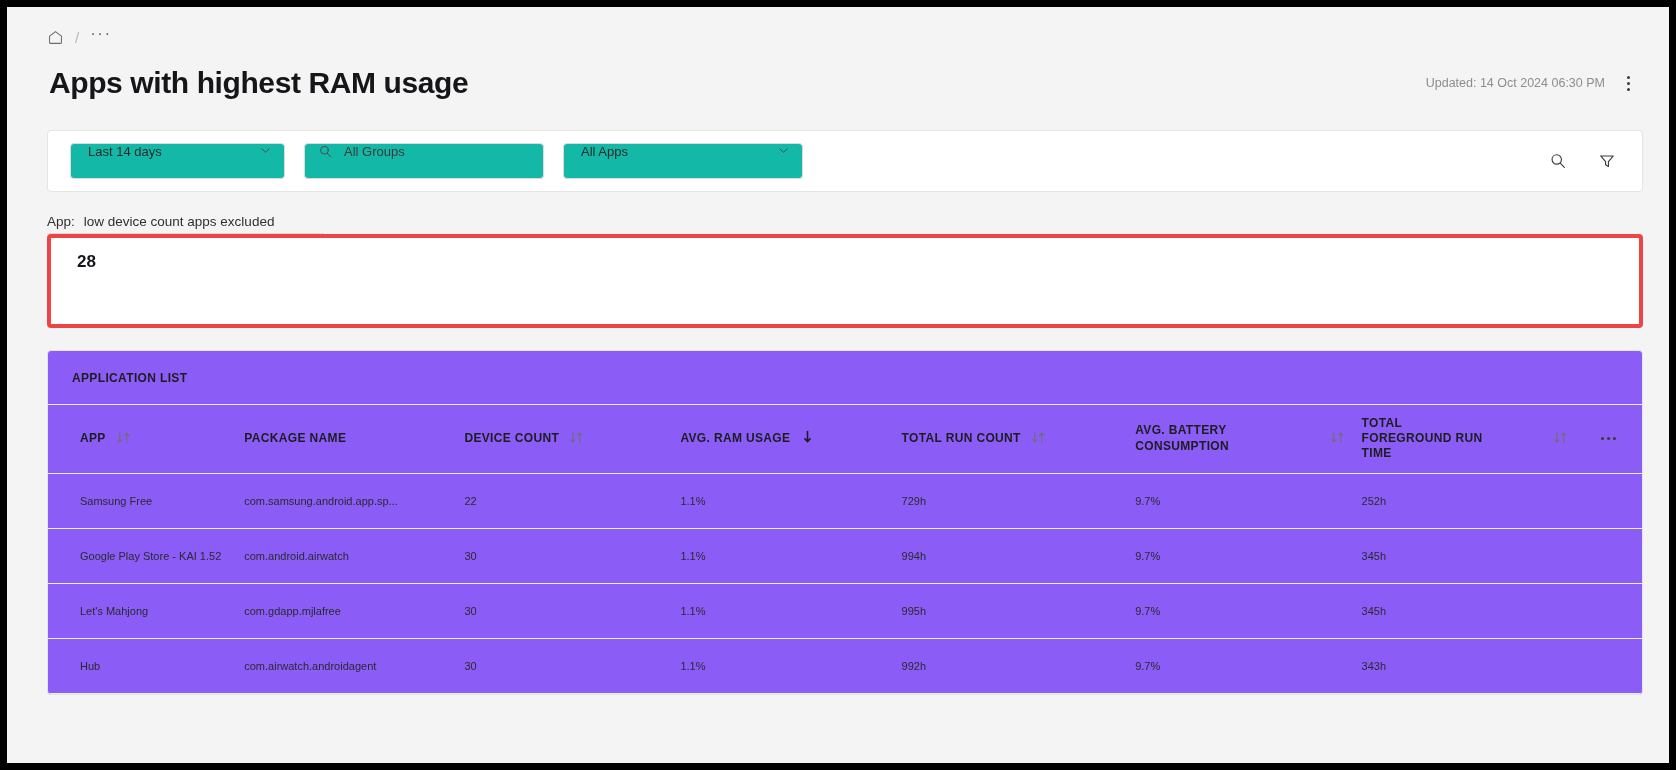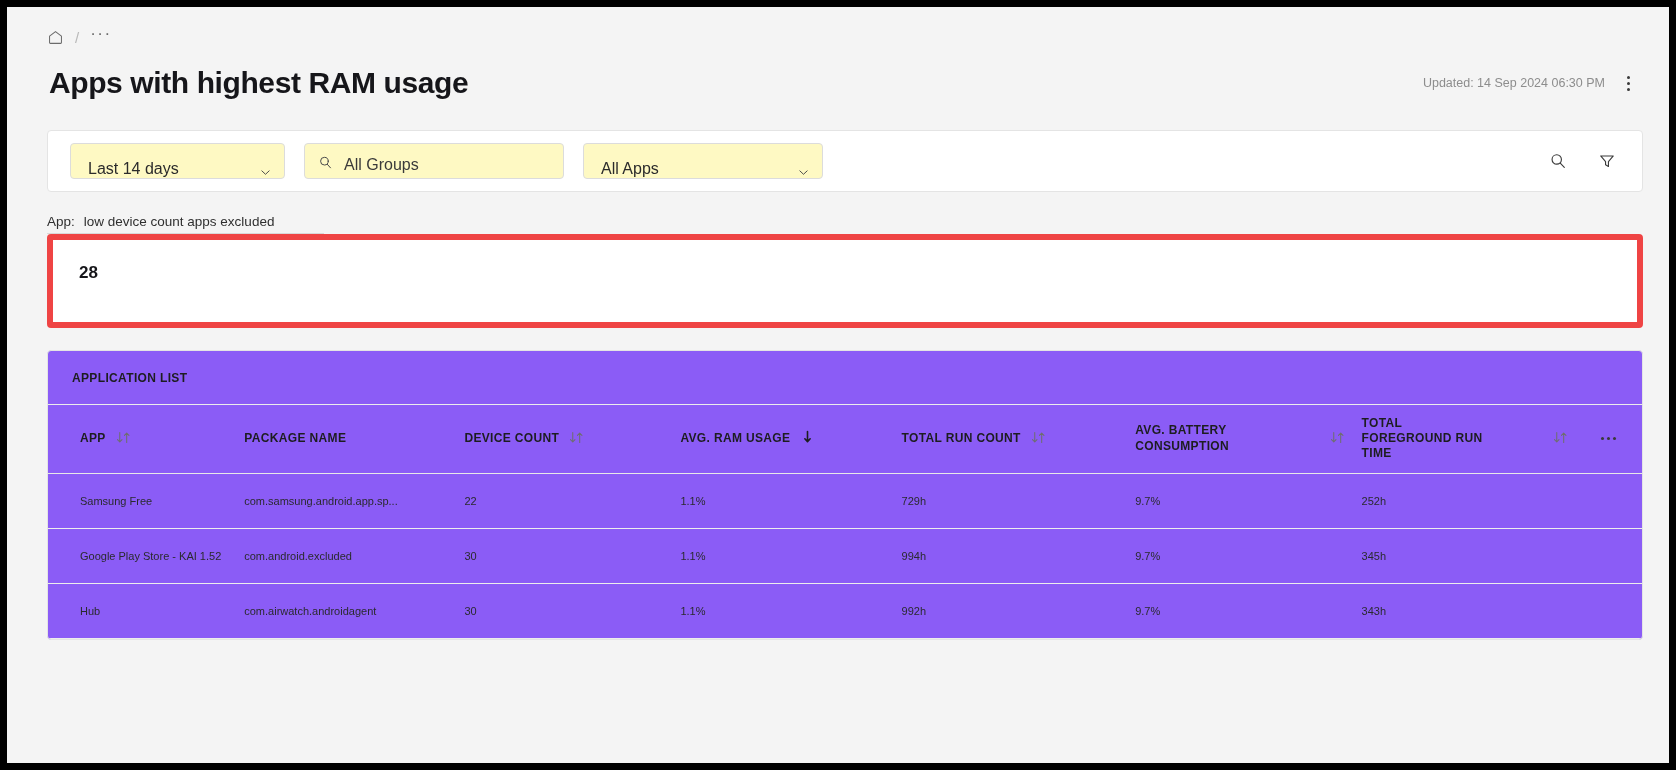--- a/index.html
+++ b/index.html
@@ -99,35 +99,35 @@
     height: 62px;
     display: flex;
     align-items: center;
     padding: 0 20px 0 22px;
     gap: 19px;
   }
   .ctrl {
     height: 36px;
     border: 1px solid #dcdcdc;
     border-radius: 4px;
-    background: #fef9c3;
-    display: flex;
-    align-items: flex-end;
-    font-size: 16px;
+    background: #14b8a6;
+    display: flex;
+    align-items: flex-start;
+    font-size: 13px;
     color: #2b2b2b;
     cursor: pointer;
   }
   .ctrl.select {
     width: 215px;
     justify-content: space-between;
     padding: 0 12px 0 17px;
   }
   .ctrl.select.wide { width: 240px; }
   .ctrl.search {
-    width: 260px;
+    width: 240px;
     padding: 0 12px 4px 13px;
     gap: 11px;
   }
   .ctrl .txt { white-space: nowrap; }
   .ctrl .ph { color: #3a3a3a; }
   .chev {
     width: 13px; height: 13px;
     flex: 0 0 auto;
   }
   .spacer { flex: 1 1 auto; }
@@ -151,24 +151,24 @@
     color: #2f2f2f;
     padding-bottom: 4px;
     white-space: nowrap;
   }
   .filter-note .k { margin-right: 9px; }
 
   
   .kpi-card {
     margin: 0 26px 0 40px;
     background: #fff;
-    border: 6px solid #ef4444;
+    border: 4px solid #ef4444;
     border-radius: 4px;
     height: 94px;
-    padding: 23px 0 0 26px;
+    padding: 14px 0 0 26px;
   }
   .kpi-value {
     font-size: 17px;
     font-weight: 700;
     color: #16161a;
     line-height: 1.2;
   }
   .kpi-label {
     font-size: 13.5px;
     color: #77777a;
@@ -275,21 +275,21 @@
         <path d="M3 8.4 L10 3 L17 8.4 V16 a0.9 0.9 0 0 1-0.9 0.9 H3.9 A0.9 0.9 0 0 1 3 16 Z"></path>
       </svg>
     </span>
     <span class="bc-sep">/</span>
     <span class="bc-dots">···</span>
   </div>
 
   <div class="title-row">
     <div class="page-title">Apps with highest RAM usage</div>
     <div class="title-right">
-      <div class="updated">Updated: 14 Sep 2024 06:30 PM</div>
+      <div class="updated">Updated: 14 Oct 2024 06:30 PM</div>
       <div class="kebab-v">
         <i></i>
           <i></i>
           <i></i>
       </div>
     </div>
   </div>
 
   <div class="filterbar">
 
@@ -457,24 +457,34 @@
           <td>com.samsung.android.app.sp...</td>
           <td>22</td>
           <td>1.1%</td>
           <td>729h</td>
           <td>9.7%</td>
           <td>252h</td>
           <td></td>
         </tr>
         <tr>
           <td>Google Play Store - KAI 1.52</td>
-          <td>com.android.excluded</td>
+          <td>com.android.airwatch</td>
           <td>30</td>
           <td>1.1%</td>
           <td>994h</td>
+          <td>9.7%</td>
+          <td>345h</td>
+          <td></td>
+        </tr>
+        <tr>
+          <td>Let's Mahjong</td>
+          <td>com.gdapp.mjlafree</td>
+          <td>30</td>
+          <td>1.1%</td>
+          <td>995h</td>
           <td>9.7%</td>
           <td>345h</td>
           <td></td>
         </tr>
         <tr>
           <td>Hub</td>
           <td>com.airwatch.androidagent</td>
           <td>30</td>
           <td>1.1%</td>
           <td>992h</td>

